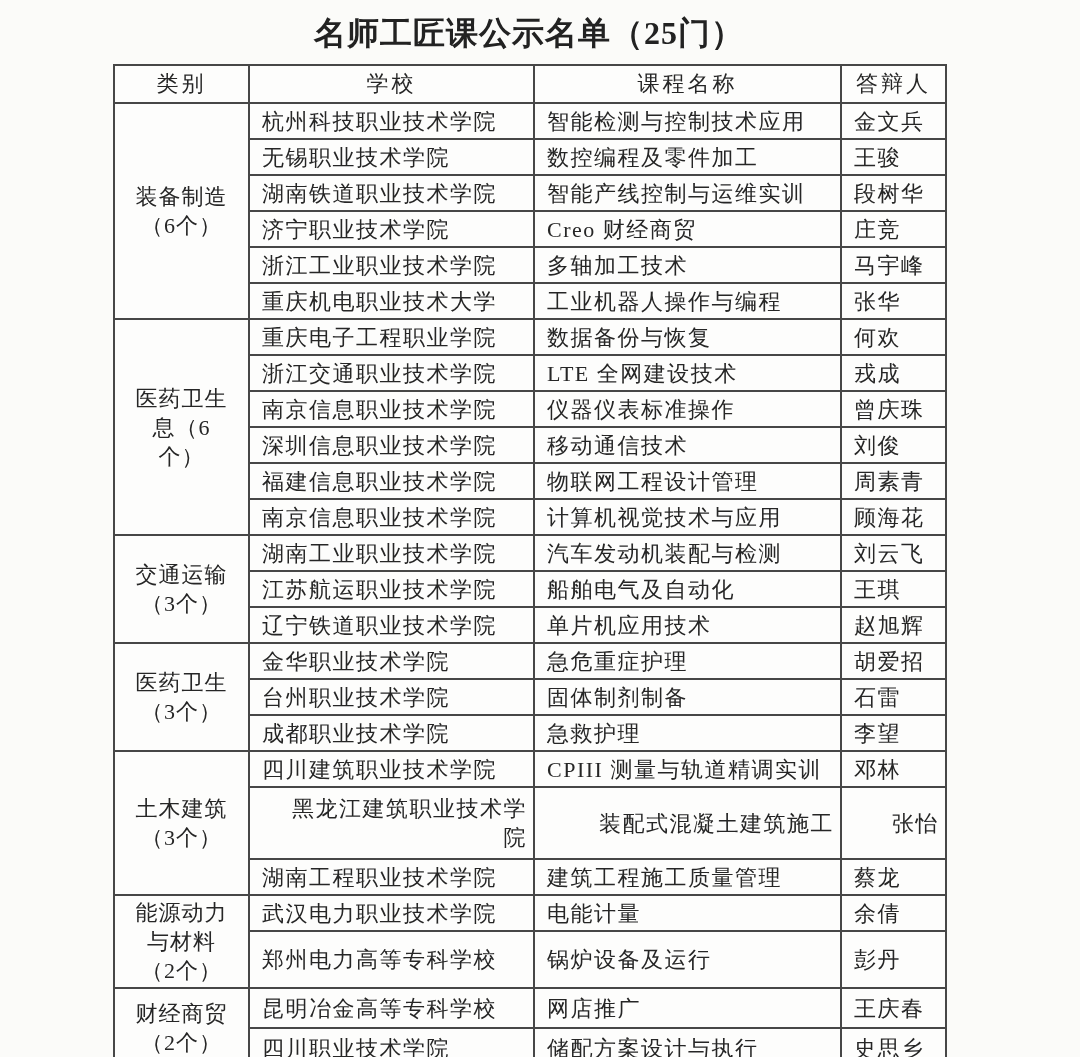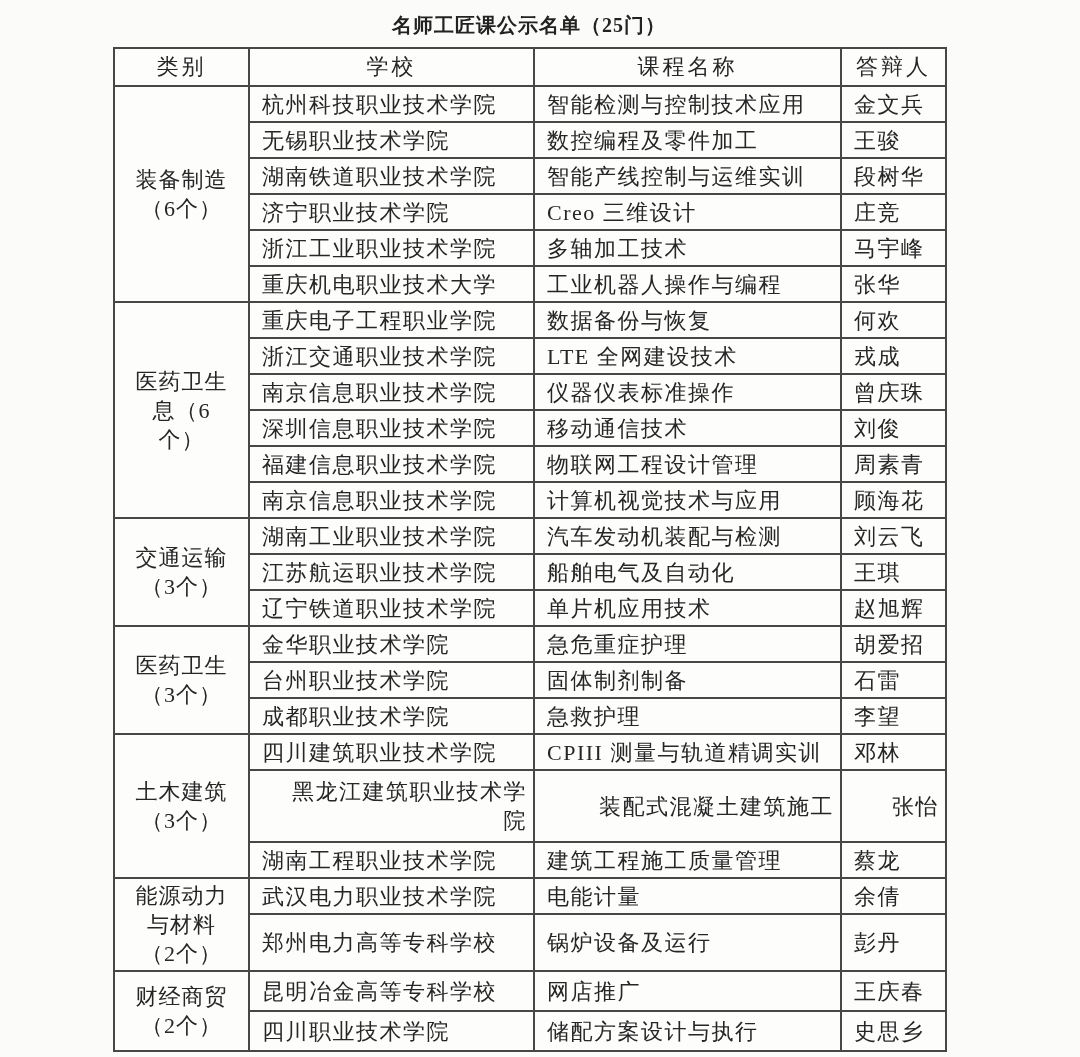--- a/index.html
+++ b/index.html
@@ -14,21 +14,21 @@
   }
   .page {
     position: relative;
     width: 1080px;
     height: 1057px;
   }
   .doc-title {
     margin: 12px 0 0 113px;
     width: 832px;
     text-align: center;
-    font-size: 20px;
+    font-size: 32px;
     font-weight: bold;
     letter-spacing: 1px;
     color: #222;
   }
   table.course-table {
     border-collapse: collapse;
     table-layout: fixed;
     margin: 8px 0 0 113px;
     width: 832px;
     background: #fdfdfc;
@@ -99,21 +99,21 @@
           <td class="course">数控编程及零件加工</td>
           <td class="presenter">王骏</td>
         </tr>
         <tr>
           <td class="school">湖南铁道职业技术学院</td>
           <td class="course">智能产线控制与运维实训</td>
           <td class="presenter">段树华</td>
         </tr>
         <tr>
           <td class="school">济宁职业技术学院</td>
-          <td class="course">Creo 三维设计</td>
+          <td class="course">Creo 财经商贸</td>
           <td class="presenter">庄竞</td>
         </tr>
         <tr>
           <td class="school">浙江工业职业技术学院</td>
           <td class="course">多轴加工技术</td>
           <td class="presenter">马宇峰</td>
         </tr>
         <tr>
           <td class="school">重庆机电职业技术大学</td>
           <td class="course">工业机器人操作与编程</td>

